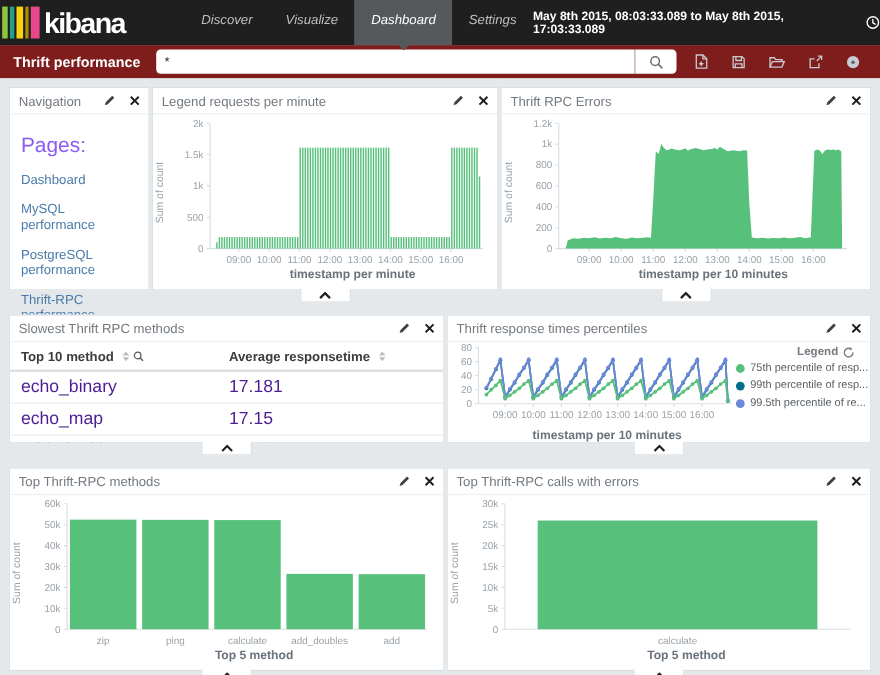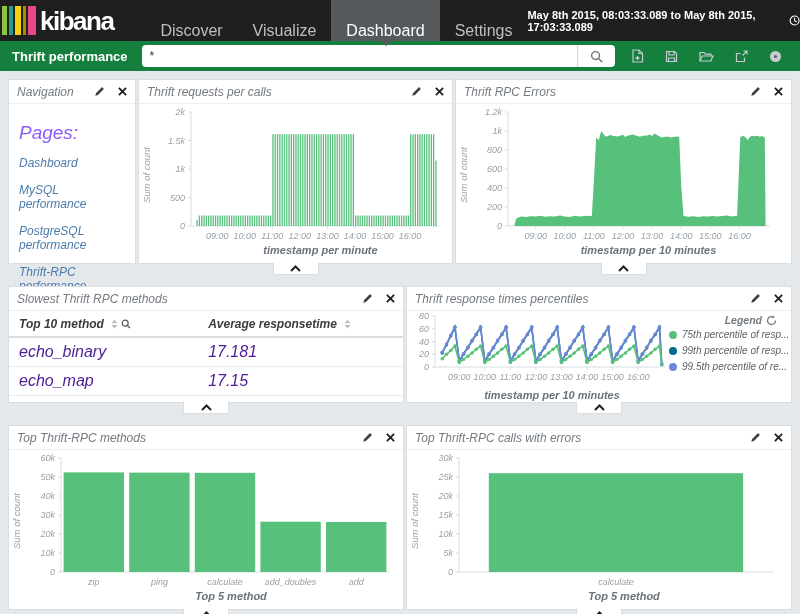--- a/index.html
+++ b/index.html
@@ -6,40 +6,40 @@
   html,body { width:800px; height:614px; overflow:hidden;
     font-family:"Liberation Sans", sans-serif; background:#e4e8eb; }
 
   
   .topbar { height:41px; background:#1f1f1f; display:flex; align-items:stretch; position:relative; }
   .logo { display:flex; align-items:center; padding-left:2px; width:168px; cursor:pointer; }
   .stripes { display:flex; height:29px; align-items:stretch; }
   .stripes span { display:block; margin-right:2px; }
   .logo-text { color:#fff; font-size:26px; font-weight:bold; letter-spacing:-1.5px; line-height:26px; margin-left:2px; }
   .navitems { display:flex; align-items:stretch; }
-  .navitem { color:#bfbfbf; font-size:16px; line-height:29px; padding:16px 15px; cursor:pointer; position:relative; }
+  .navitem { color:#bfbfbf; font-size:12px; line-height:29px; padding:4px 15px; cursor:pointer; position:relative;font-style:italic; }
   .navitem.active { background:#56595c; color:#fff; }
   .navitem.active::after { content:""; position:absolute; left:50%; bottom:-5px; margin-left:-5px;
      border:5px solid transparent; border-top:5px solid #56595c; border-bottom:none; }
   .timepicker { margin-left:auto; display:flex; align-items:center; gap:6px; 
      color:#fff; font-size:11px; font-weight:bold; cursor:pointer; }
 
   
-  .querybar { height:30px; background:#15803d; display:flex; align-items:center; padding:0 12px; }
+  .querybar { height:30px; background:#7f1d1d; display:flex; align-items:center; padding:0 12px; }
   .dash-title { color:#fff; font-size:13px; font-weight:bold; margin-right:14px; white-space:nowrap; }
   .input-group { flex:1; display:flex; height:22px; margin-right:16px; }
   .input-group input { flex:1; border:none; border-radius:4px 0 0 4px; padding:0 8px; font-size:12px; color:#333; outline:none; }
   .search-btn { width:38px; background:#fff; border:none; border-left:1px solid #d3d7db; border-radius:0 4px 4px 0; cursor:pointer;
      display:flex; align-items:center; justify-content:center; }
   .toolbar { display:flex; align-items:center; gap:21px; padding-right:6px; }
   .toolbar .tbtn { background:none; border:none; cursor:pointer; display:flex; align-items:center; }
 
   
   main { padding:8px; }
-  .prow { display:flex; gap:2px; margin-bottom:22px;font-style:italic; }
+  .prow { display:flex; gap:2px; margin-bottom:22px; }
   .panel { background:#fff; border:1px solid #d9dee3; position:relative; }
   .phead { height:24px; display:flex; align-items:center; padding:0 8px; border-bottom:1px solid #eceff1; }
   .ptitle { font-size:12px; color:#737a80; flex:1; white-space:nowrap; overflow:hidden; }
   .picons { display:flex; align-items:center; gap:13px; }
   .picons .ibtn { background:none; border:none; cursor:pointer; display:flex; align-items:center; padding:0; }
 
   .p-nav { width:128px; }
   .p-req { width:315px; }
   .p-err { flex:1; }
   .p-table { width:396px; }
@@ -188,21 +188,21 @@
             <a class="page-link">Dashboard</a>
             <a class="page-link">MySQL performance</a>
             <a class="page-link">PostgreSQL performance</a>
             <a class="page-link">Thrift-RPC performance</a>
           </div>
       </div>
     </div>
 
     <div class="panel p-req">
       <div class="phead">
-        <span class="ptitle">Thrift requests per calls</span>
+        <span class="ptitle">Legend requests per minute</span>
         <span class="picons">
           <button class="ibtn">
               <svg width="11" height="11" viewBox="0 0 13 13">
                 <path d="M1.5 11.5l1-3.2 7-7 2.2 2.2-7 7-3.2 1z" fill="#3e4247"></path>
               </svg>
             </button>
           <button class="ibtn">
               <svg width="9" height="9" viewBox="0 0 10 10">
                 <path d="M1 1l8 8M9 1L1 9" stroke="#1e1e1e" stroke-width="2"></path>
               </svg>

